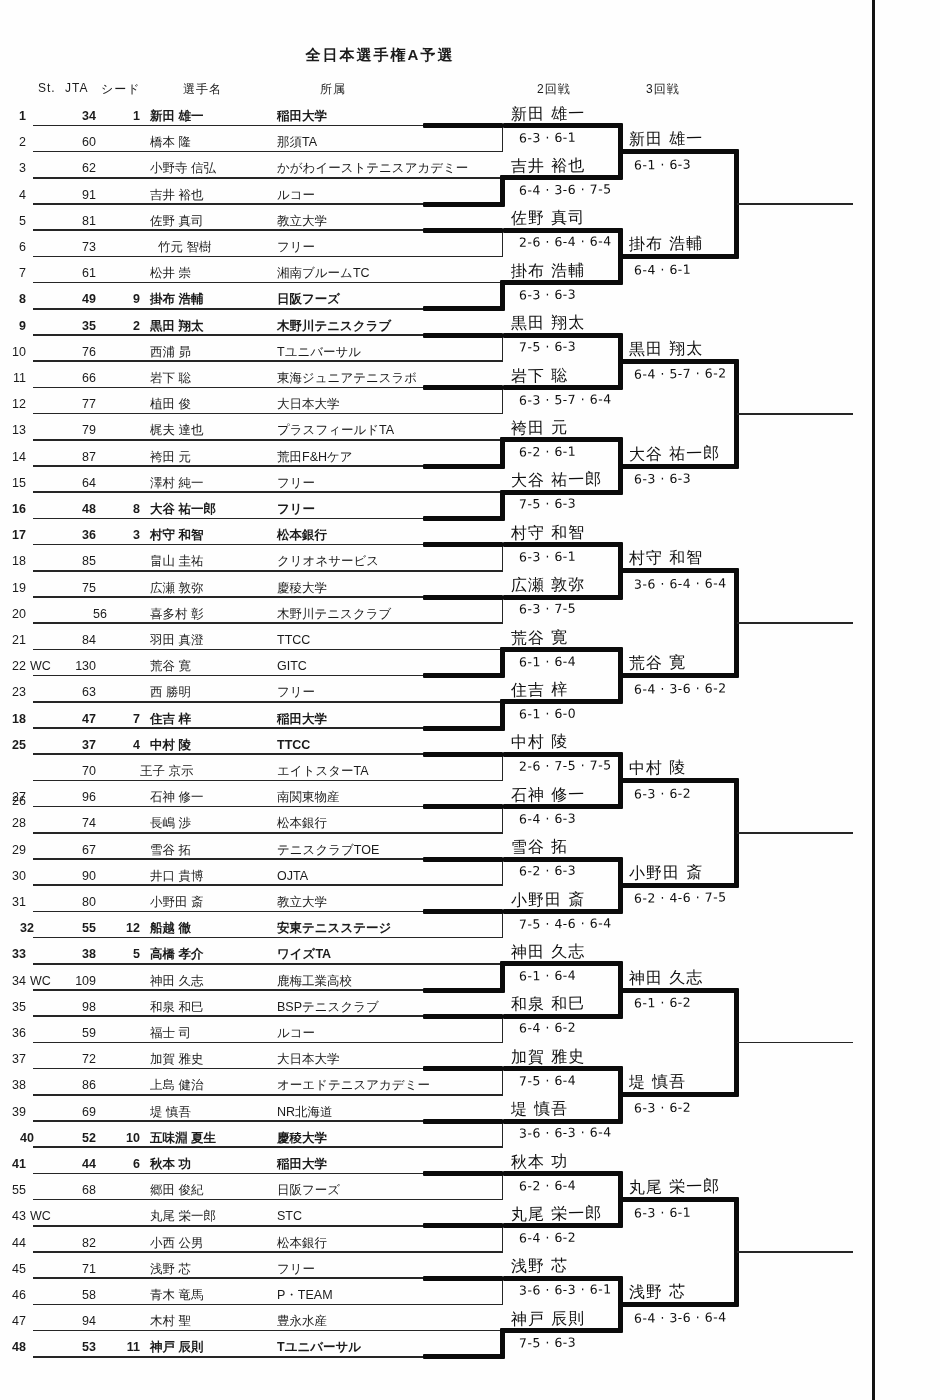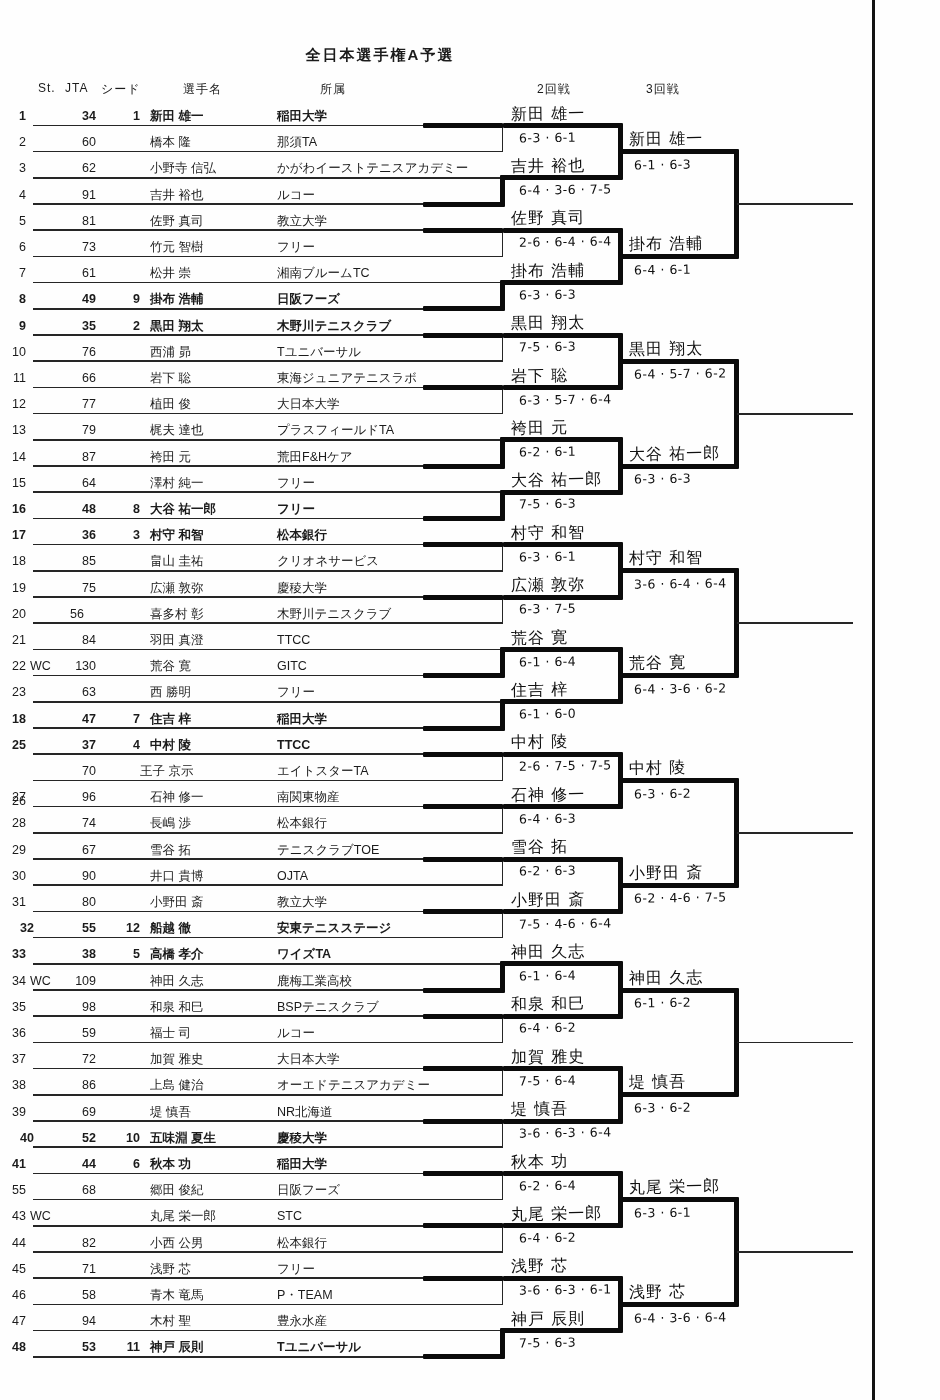--- a/index.html
+++ b/index.html
@@ -54,21 +54,21 @@
       <div class="abs pr" style="left: 150px; top: 186.6px;">吉井 裕也</div>
       <div class="abs pr" style="left: 277px; top: 186.6px;">ルコー</div>
       <div class="line" style="left: 33px; top: 203.1px; width: 470px; height: 1.8px;"></div>
       <div class="abs pr num" style="left: 2px; top: 212.8px; width: 24px;">5</div>
       <div class="abs pr num" style="left: 60px; top: 212.8px; width: 36px;">81</div>
       <div class="abs pr" style="left: 150px; top: 212.8px;">佐野 真司</div>
       <div class="abs pr" style="left: 277px; top: 212.8px;">教立大学</div>
       <div class="line" style="left: 33px; top: 229.3px; width: 470px; height: 1.8px;"></div>
       <div class="abs pr num" style="left: 2px; top: 239px; width: 24px;">6</div>
       <div class="abs pr num" style="left: 60px; top: 239px; width: 36px;">73</div>
-      <div class="abs pr" style="left: 150px; top: 239px;">竹元 智樹</div>
+      <div class="abs pr" style="left: 158px; top: 239px;">竹元 智樹</div>
       <div class="abs pr" style="left: 277px; top: 239px;">フリー</div>
       <div class="line" style="left: 33px; top: 255.5px; width: 470px; height: 1.8px;"></div>
       <div class="abs pr num" style="left: 2px; top: 265.2px; width: 24px;">7</div>
       <div class="abs pr num" style="left: 60px; top: 265.2px; width: 36px;">61</div>
       <div class="abs pr" style="left: 150px; top: 265.2px;">松井 崇</div>
       <div class="abs pr" style="left: 277px; top: 265.2px;">湘南ブルームTC</div>
       <div class="line" style="left: 33px; top: 281.7px; width: 470px; height: 1.8px;"></div>
       <div class="abs pr num bold" style="left: 2px; top: 291.4px; width: 24px;">8</div>
       <div class="abs pr num bold" style="left: 60px; top: 291.4px; width: 36px;">49</div>
       <div class="abs pr num bold" style="left: 106px; top: 291.4px; width: 34px;">9</div>
@@ -127,21 +127,21 @@
       <div class="abs pr num" style="left: 60px; top: 553.4px; width: 36px;">85</div>
       <div class="abs pr" style="left: 150px; top: 553.4px;">畠山 圭祐</div>
       <div class="abs pr" style="left: 277px; top: 553.4px;">クリオネサービス</div>
       <div class="line" style="left: 33px; top: 569.9px; width: 470px; height: 1.8px;"></div>
       <div class="abs pr num" style="left: 2px; top: 579.6px; width: 24px;">19</div>
       <div class="abs pr num" style="left: 60px; top: 579.6px; width: 36px;">75</div>
       <div class="abs pr" style="left: 150px; top: 579.6px;">広瀬 敦弥</div>
       <div class="abs pr" style="left: 277px; top: 579.6px;">慶稜大学</div>
       <div class="line" style="left: 33px; top: 596.1px; width: 470px; height: 1.8px;"></div>
       <div class="abs pr num" style="left: 2px; top: 605.8px; width: 24px;">20</div>
-      <div class="abs pr num" style="left: 48px; top: 605.8px; width: 36px;">56</div>
+      <div class="abs pr num" style="left: 71px; top: 605.8px; width: 36px;">56</div>
       <div class="abs pr" style="left: 150px; top: 605.8px;">喜多村 彰</div>
       <div class="abs pr" style="left: 277px; top: 605.8px;">木野川テニスクラブ</div>
       <div class="line" style="left: 33px; top: 622.3px; width: 470px; height: 1.8px;"></div>
       <div class="abs pr num" style="left: 2px; top: 632px; width: 24px;">21</div>
       <div class="abs pr num" style="left: 60px; top: 632px; width: 36px;">84</div>
       <div class="abs pr" style="left: 150px; top: 632px;">羽田 真澄</div>
       <div class="abs pr" style="left: 277px; top: 632px;">TTCC</div>
       <div class="line" style="left: 33px; top: 648.5px; width: 470px; height: 1.8px;"></div>
       <div class="abs pr num" style="left: 2px; top: 658.2px; width: 24px;">22</div>
       <div class="abs pr" style="left: 30px; top: 658.2px;">WC</div>

